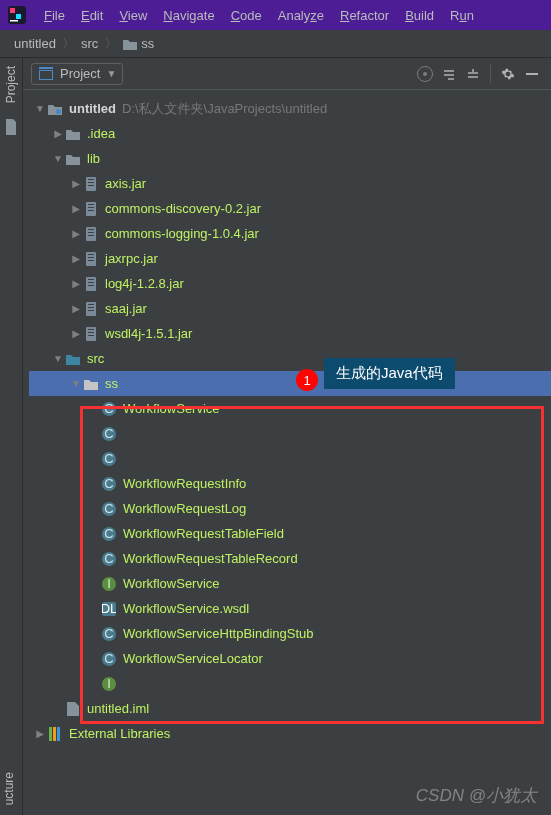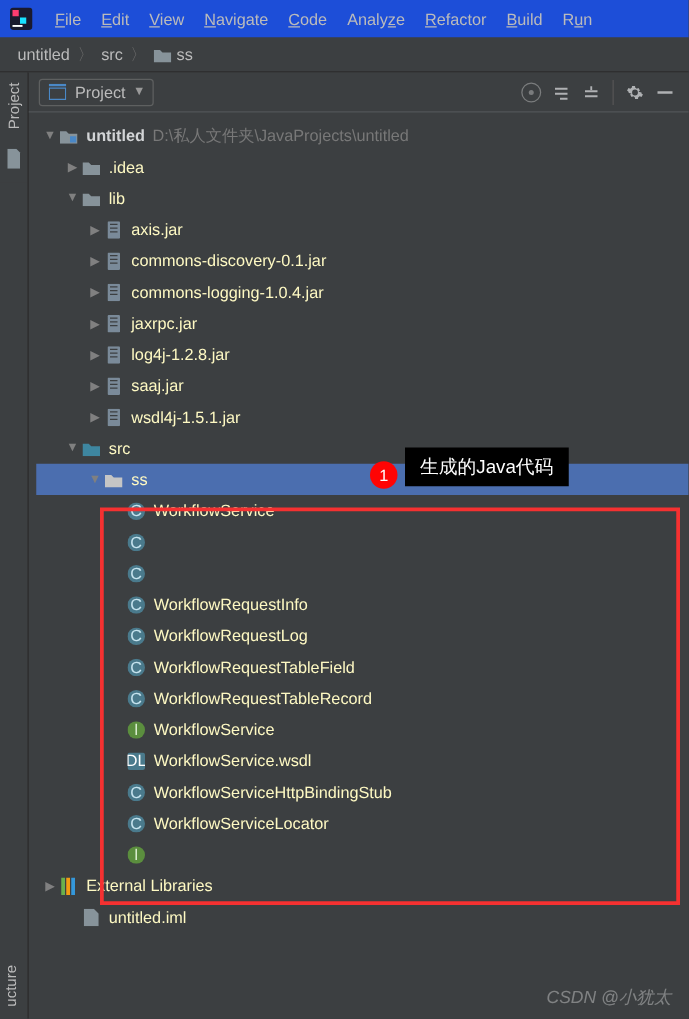--- a/index.html
+++ b/index.html
@@ -1,17 +1,17 @@
 <!DOCTYPE html>
 <html><head>
 <meta charset="utf-8">
 <style>
 * { margin: 0; padding: 0; box-sizing: border-box; font-family: "Segoe UI", Arial, sans-serif; font-size: 13px; }
 body { background: #3c3f41; color: #bbbbbb; width: 551px; height: 815px; overflow: hidden; position: relative; }
-.menubar { display: flex; align-items: center; height: 30px; padding: 0 8px; background: #1d4ed8; }
+.menubar { display: flex; align-items: center; height: 30px; padding: 0 8px; background: #4c1d95; }
 .app-icon { width: 18px; height: 18px; margin-right: 10px; display: flex; align-items: center; justify-content: center; }
 .menu-item { color: #bbbbbb; padding: 3px 8px; cursor: pointer; }
 .menu-item u { text-decoration: underline; }
 .breadcrumb { display: flex; align-items: center; height: 28px; padding: 0 14px; background: #3c3f41; border-bottom: 1px solid #2b2b2b; }
 .breadcrumb .crumb { color: #bbbbbb; font-weight: 500; }
 .breadcrumb .sep { margin: 0 6px; color: #6a6a6a; }
 .breadcrumb .folder-ic { display:inline-flex; vertical-align:middle; margin-right:4px; }
 .sidebar-tabs { position: absolute; left: 0; top: 58px; width: 22px; background: #3c3f41; display: flex; flex-direction: column; align-items: center; }
 .sidebar-label { writing-mode: vertical-rl; transform: rotate(180deg); color: #bbbbbb; font-size: 12px; padding: 8px 2px; cursor:pointer; }
 .sidebar-icon { margin: 8px 0; }
@@ -24,27 +24,27 @@
 .panel-actions .act { width: 22px; height: 22px; display: flex; align-items: center; justify-content: center; cursor: pointer; color:#afb1b3; }
 .panel-actions .divider { width:1px; height:20px; background:#555; margin:0 4px; }
 .tree { padding: 6px 0 40px 6px; overflow:hidden; }
 .row { display: flex; align-items: center; height: 25px; white-space: nowrap; }
 .row.selected { background: #4b6eaf; color:#fff; }
 .arrow { width: 14px; text-align: center; color: #808080; font-size: 10px; cursor:pointer; }
 .arrow.open::before { content:"▼"; }
 .arrow.closed::before { content:"▶"; }
 .arrow.none::before { content:""; }
 .ic { width: 16px; height:16px; margin-right:6px; display:inline-flex; align-items:center; justify-content:center; flex-shrink:0; }
-.rowtxt { color:#fef9c3; }
+.rowtxt { color:#bef264; }
 .row.first .rowtxt { font-weight:bold; color:#d2d4d6; }
 .rowpath { color:#787878; margin-left:6px; }
 .redbox { position:absolute; border:3px solid #f53131; pointer-events:none; }
 .badge-num { position:absolute; width:22px; height:22px; border-radius:50%; background:#ff0404; color:#fff; display:flex; align-items:center; justify-content:center; font-size:13px; }
-.callout { position:absolute; background:#000000; color:#fff; padding:6px 12px; font-size:15px; }
-.watermark { position:absolute; right:14px; bottom:8px; color:rgba(255,255,255,0.35); font-size:14px; font-style:italic; }
+.callout { position:absolute; background:#0c4a6e; color:#fff; padding:6px 12px; font-size:15px; }
+.watermark { position:absolute; right:14px; bottom:8px; color:rgba(255,255,255,0.35); font-size:17px; font-style:italic; }
 .bottom-tab { position:absolute; left:0; bottom:6px; writing-mode:vertical-rl; transform:rotate(180deg); color:#bbbbbb; font-size:12px; padding:4px 2px; }
 .target-icon { width:16px;height:16px;border:1.5px solid #7a7c7d;border-radius:50%;position:relative; }
 .target-icon::after{content:"";position:absolute;left:50%;top:50%;width:4px;height:4px;background:#7a7c7d;border-radius:50%;transform:translate(-50%,-50%);}
 </style>
 </head>
 <body>
 
 <div class="menubar">
   <span class="app-icon">
     <svg width="18" height="18">
@@ -174,21 +174,21 @@
       <div class="row" style="padding-left:40px">
         <span class="arrow closed"></span>
         <span class="ic">
           <svg width="10" height="14">
             <rect width="10" height="14" rx="1" fill="#7a8a99"></rect>
             <rect x="2" y="2" width="6" height="1" fill="#3c3f41"></rect>
             <rect x="2" y="5" width="6" height="1" fill="#3c3f41"></rect>
             <rect x="2" y="8" width="6" height="1" fill="#3c3f41"></rect>
           </svg>
         </span>
-        <span class="rowtxt">commons-discovery-0.1.jar</span>
+        <span class="rowtxt">commons-discovery-0.2.jar</span>
       </div>
       <div class="row" style="padding-left:40px">
         <span class="arrow closed"></span>
         <span class="ic">
           <svg width="10" height="14">
             <rect width="10" height="14" rx="1" fill="#7a8a99"></rect>
             <rect x="2" y="2" width="6" height="1" fill="#3c3f41"></rect>
             <rect x="2" y="5" width="6" height="1" fill="#3c3f41"></rect>
             <rect x="2" y="8" width="6" height="1" fill="#3c3f41"></rect>
           </svg>
@@ -370,40 +370,40 @@
         <span class="rowtxt">WorkflowServiceLocator</span>
       </div>
       <div class="row" style="padding-left:58px">
         <span class="arrow none"></span>
         <span class="ic">
           <svg width="14" height="14">
             <circle cx="7" cy="7" r="7" fill="#5b8e3e"></circle>
             <text x="7" y="11" text-anchor="middle" fill="#d8eccd" font-size="10" font-family="Arial">I</text>
           </svg>
         </span>
+      </div>
+      <div class="row" style="padding-left:22px">
+        <span class="arrow none"></span>
+        <span class="ic">
+          <svg width="12" height="14">
+            <path d="M0 0h8l4 4v10H0z" fill="#87939a"></path>
+          </svg>
+        </span>
+        <span class="rowtxt">untitled.iml</span>
       </div>
       <div class="row" style="padding-left:4px">
         <span class="arrow closed"></span>
         <span class="ic">
           <svg width="14" height="14">
             <rect x="1" width="3" height="14" fill="#6ab04c"></rect>
             <rect x="5" width="3" height="14" fill="#f39c12"></rect>
             <rect x="9" width="3" height="14" fill="#3498db"></rect>
           </svg>
         </span>
         <span class="rowtxt">External Libraries</span>
-      </div>
-      <div class="row" style="padding-left:22px">
-        <span class="arrow none"></span>
-        <span class="ic">
-          <svg width="12" height="14">
-            <path d="M0 0h8l4 4v10H0z" fill="#87939a"></path>
-          </svg>
-        </span>
-        <span class="rowtxt">untitled.iml</span>
       </div>
     </div>
 </div>
 
 <div class="redbox" style="left:80px; top:406px; width:464px; height:318px;"></div>
 <div class="badge-num" style="left:296px; top:369px;">1</div>
 <div class="callout" style="left:324px; top:358px;">生成的Java代码</div>
 <div class="watermark">CSDN @小犹太</div>
 <div class="bottom-tab">ucture</div>
 

